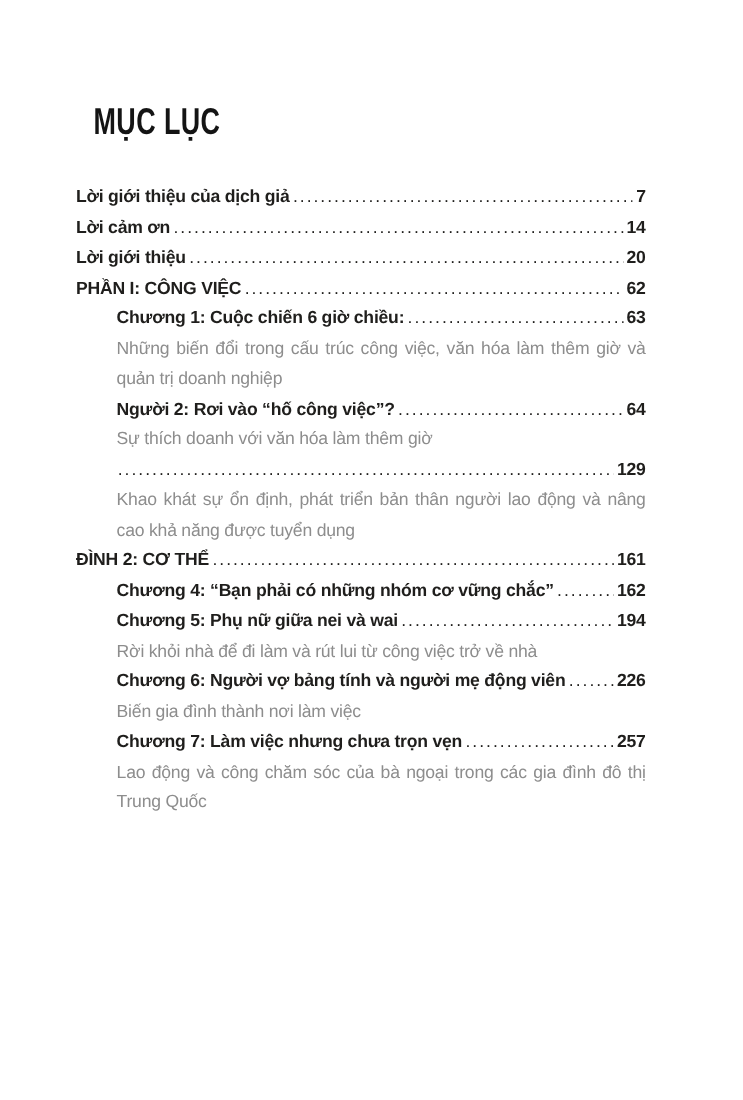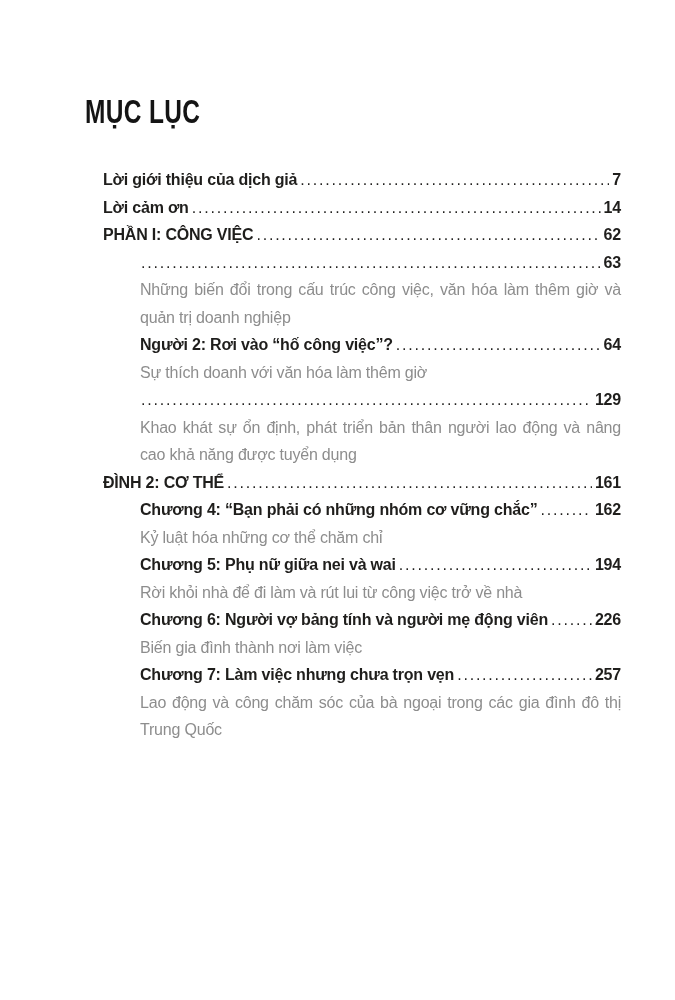--- a/index.html
+++ b/index.html
@@ -18,21 +18,21 @@
     position: absolute; left: 85px; top: 92px;
     margin: 0;
     font-size: 34px; font-weight: 700;
     letter-spacing: 0.5px;
     color: var(--heading, #141414);
     transform: scaleX(0.72);
     transform-origin: 0 50%;
     white-space: nowrap;
   }
   .toc {
-    position: absolute; left: 103px; top: 166px; width: 518px;
+    position: absolute; left: 69px; top: 166px; width: 518px;
     font-size: 16px; line-height: 27.5px; letter-spacing: -0.2px;
     color: var(--ink, #1f1e1c);
   }
   .row {
     display: flex; align-items: baseline;
     font-weight: 700;
     color: var(--ink, #1f1e1c);
   }
   .row.level-1 { padding-left: 37px; }
   .lbl { white-space: nowrap; padding-right: 2px; }
@@ -63,25 +63,31 @@
         <span class="lbl">Lời giới thiệu của dịch giả</span>
         <span class="dots"></span>
         <span class="pg">7</span>
       </div>
       <div class="row level-0">
         <span class="lbl">Lời cảm ơn</span>
         <span class="dots"></span>
         <span class="pg">14</span>
       </div>
       <div class="row level-0">
+        <span class="lbl">Lời giới thiệu</span>
+        <span class="dots"></span>
+        <span class="pg">20</span>
+      </div>
+      <div class="row level-0">
         <span class="lbl">PHẦN I: CÔNG VIỆC</span>
         <span class="dots"></span>
         <span class="pg">62</span>
       </div>
       <div class="row level-1">
+        <span class="lbl">Chương 1: Cuộc chiến 6 giờ chiều:</span>
         <span class="dots"></span>
         <span class="pg">63</span>
       </div>
       <div class="subtitle level-1">Những biến đổi trong cấu trúc công việc, văn hóa làm thêm giờ và quản trị doanh nghiệp</div>
       <div class="row level-1">
         <span class="lbl">Người 2: Rơi vào “hố công việc”?</span>
         <span class="dots"></span>
         <span class="pg">64</span>
       </div>
       <div class="subtitle level-1">Sự thích doanh với văn hóa làm thêm giờ</div>
@@ -93,21 +99,20 @@
       <div class="row level-0">
         <span class="lbl">ĐÌNH 2: CƠ THỂ</span>
         <span class="dots"></span>
         <span class="pg">161</span>
       </div>
       <div class="row level-1">
         <span class="lbl">Chương 4: “Bạn phải có những nhóm cơ vững chắc”</span>
         <span class="dots"></span>
         <span class="pg">162</span>
       </div>
-      <div class="subtitle level-1">Kỷ luật hóa những cơ thể chăm chỉ</div>
       <div class="row level-1">
         <span class="lbl">Chương 5: Phụ nữ giữa nei và wai</span>
         <span class="dots"></span>
         <span class="pg">194</span>
       </div>
       <div class="subtitle level-1">Rời khỏi nhà để đi làm và rút lui từ công việc trở về nhà</div>
       <div class="row level-1">
         <span class="lbl">Chương 6: Người vợ bảng tính và người mẹ động viên</span>
         <span class="dots"></span>
         <span class="pg">226</span>

